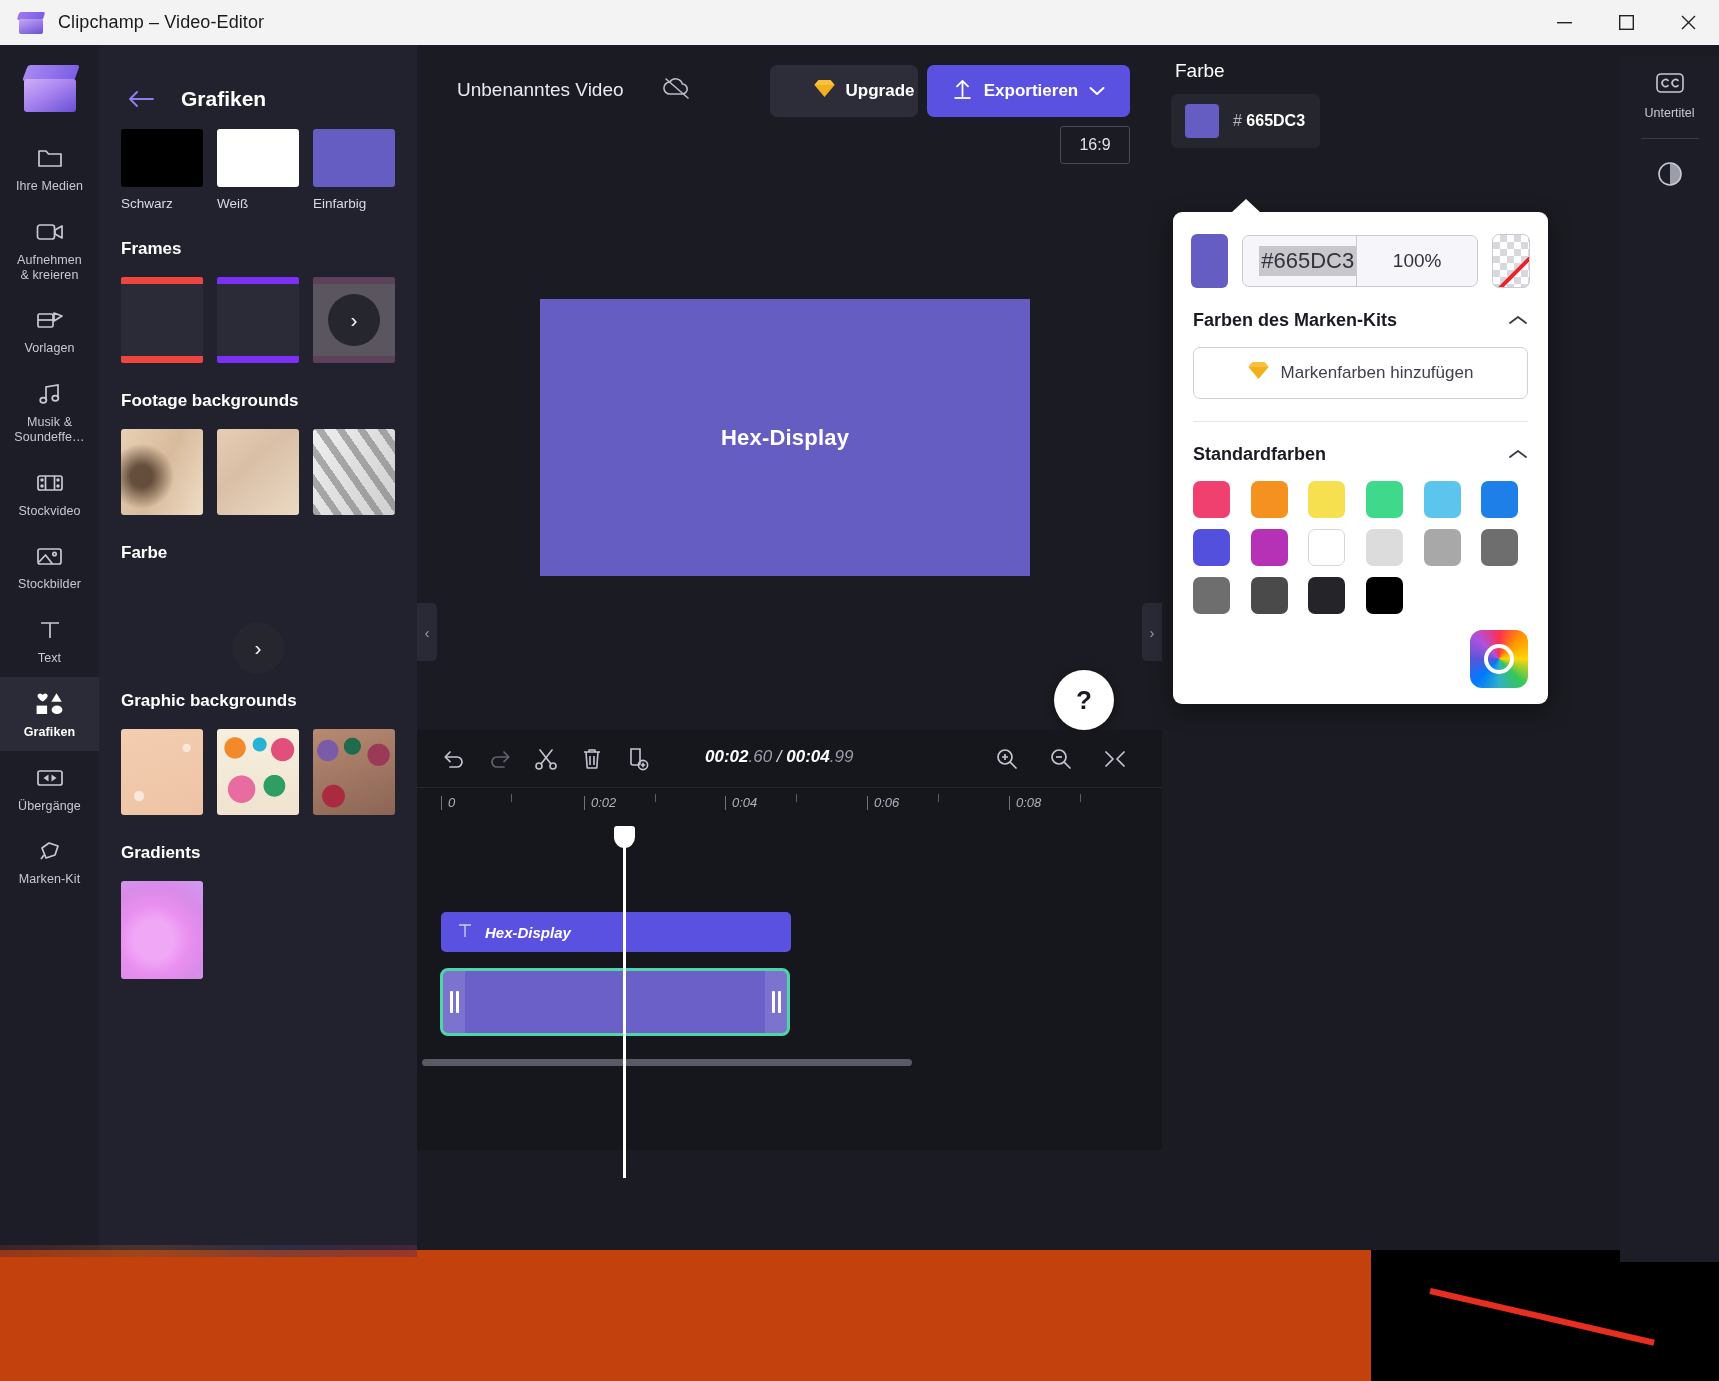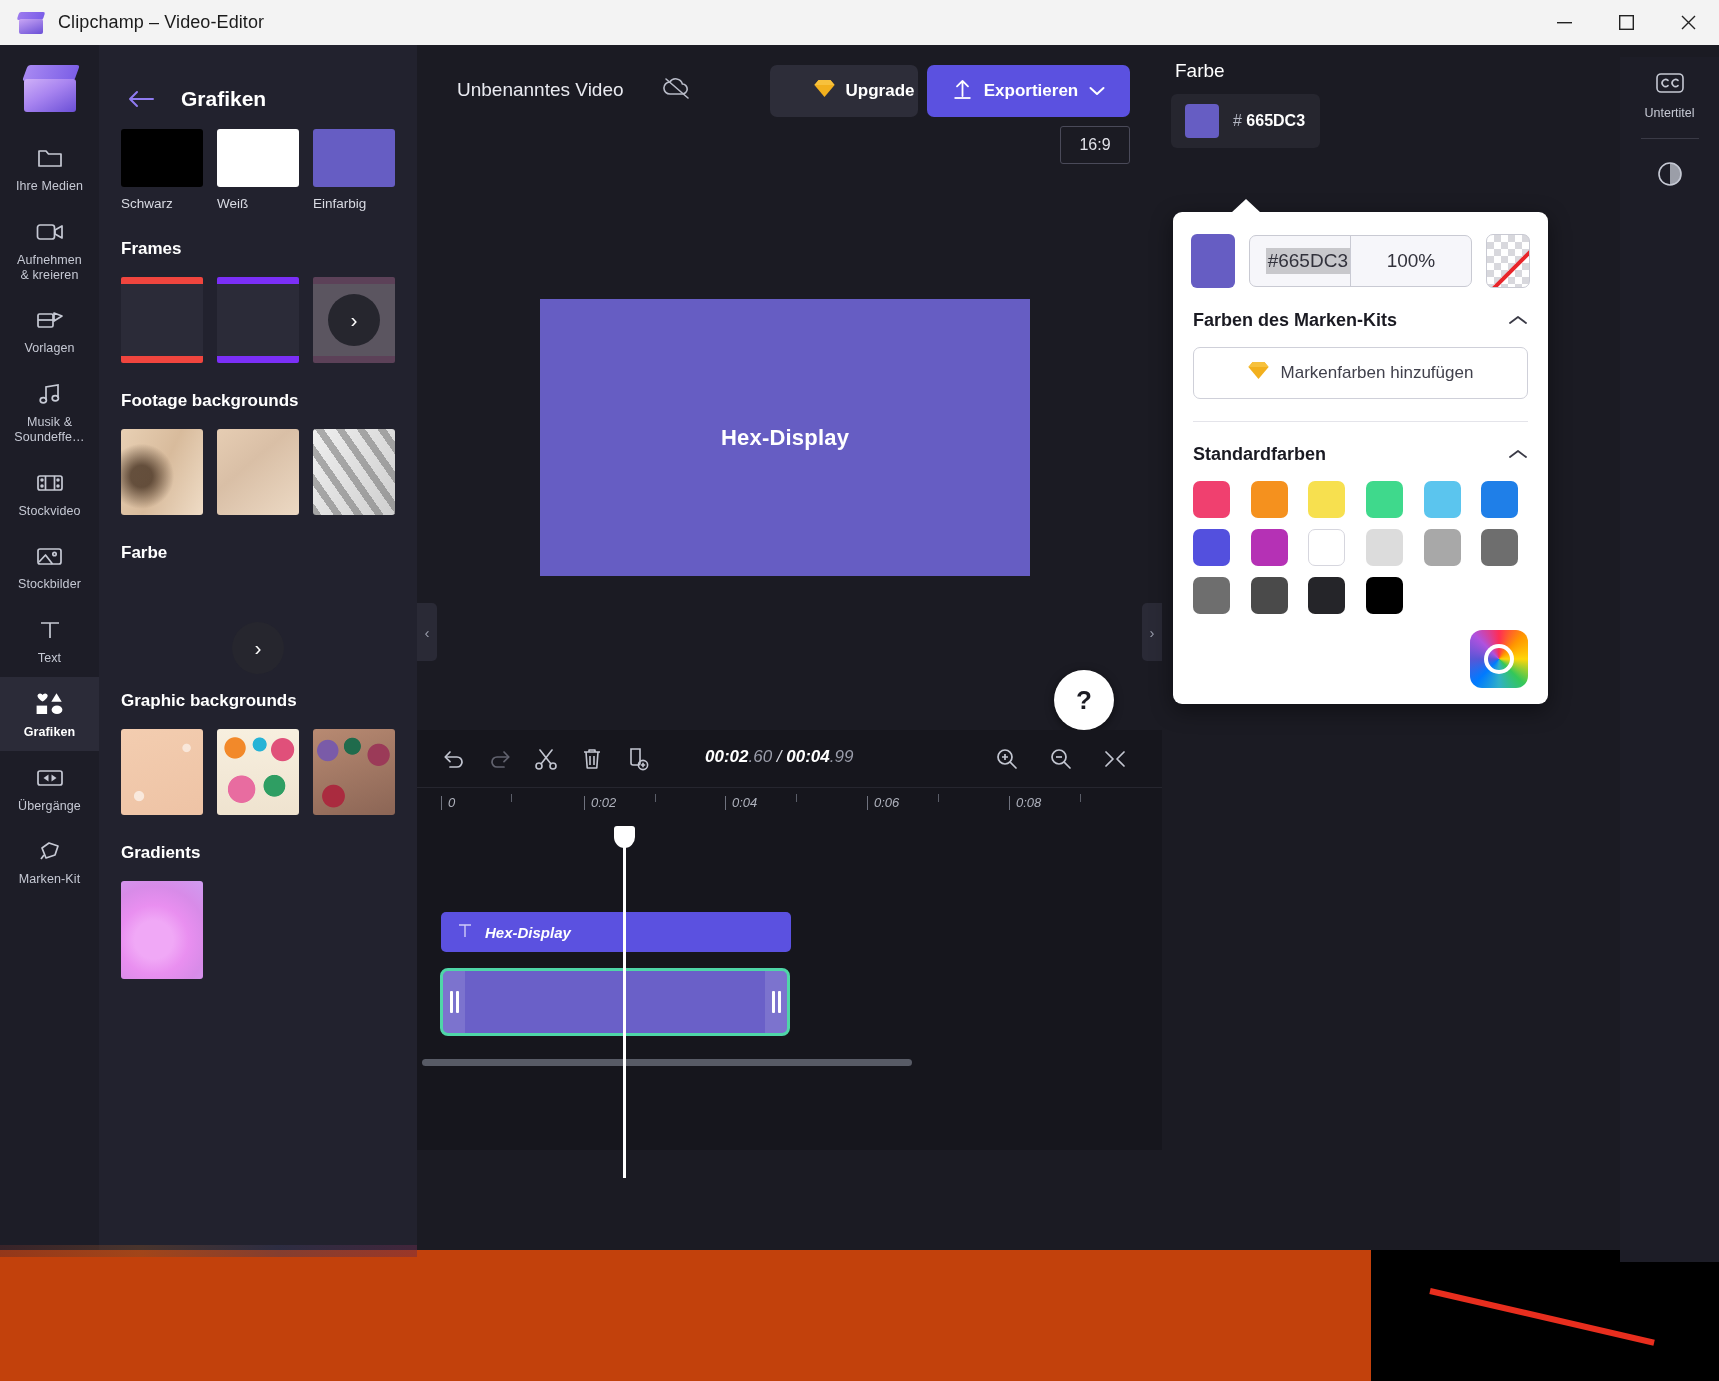--- a/index.html
+++ b/index.html
@@ -247,21 +247,21 @@
     border-left:15px solid transparent; border-right:15px solid transparent;
     border-bottom:14px solid #fff;
   }
   .pk-top { display:flex; align-items:center; gap:14px; padding:22px 18px 0 18px; }
   .pk-sw { width:54px; height:54px; border-radius:6px; background:#665dc3; }
   .pk-input {
     flex:1; height:52px; border:1px solid #c9cad3; border-radius:7px; background:#f6f6fa;
     display:flex; align-items:center;
   }
   .pk-hexbox { flex:1; display:flex; align-items:center; padding-left:16px; }
-  .pk-hex { font-size:19px; color:#32323c; background:#c8c8cc; padding:2px 2px; }
+  .pk-hex { font-size:22px; color:#32323c; background:#c8c8cc; padding:2px 2px; }
   .pk-div { width:1px; height:52px; background:#c9cad3; }
   .pk-opacity { width:120px; text-align:center; font-size:19px; color:#32323c; }
   .pk-trans {
     width:54px; height:54px; border-radius:7px; border:1px solid #c9cad3; position:relative; overflow:hidden;
     background-image:
       linear-gradient(45deg,#d8d8dd 25%,transparent 25%,transparent 75%,#d8d8dd 75%),
       linear-gradient(45deg,#d8d8dd 25%,transparent 25%,transparent 75%,#d8d8dd 75%);
     background-size:14px 14px; background-position:0 0,7px 7px; background-color:#fff;
   }
   .pk-trans::after {

